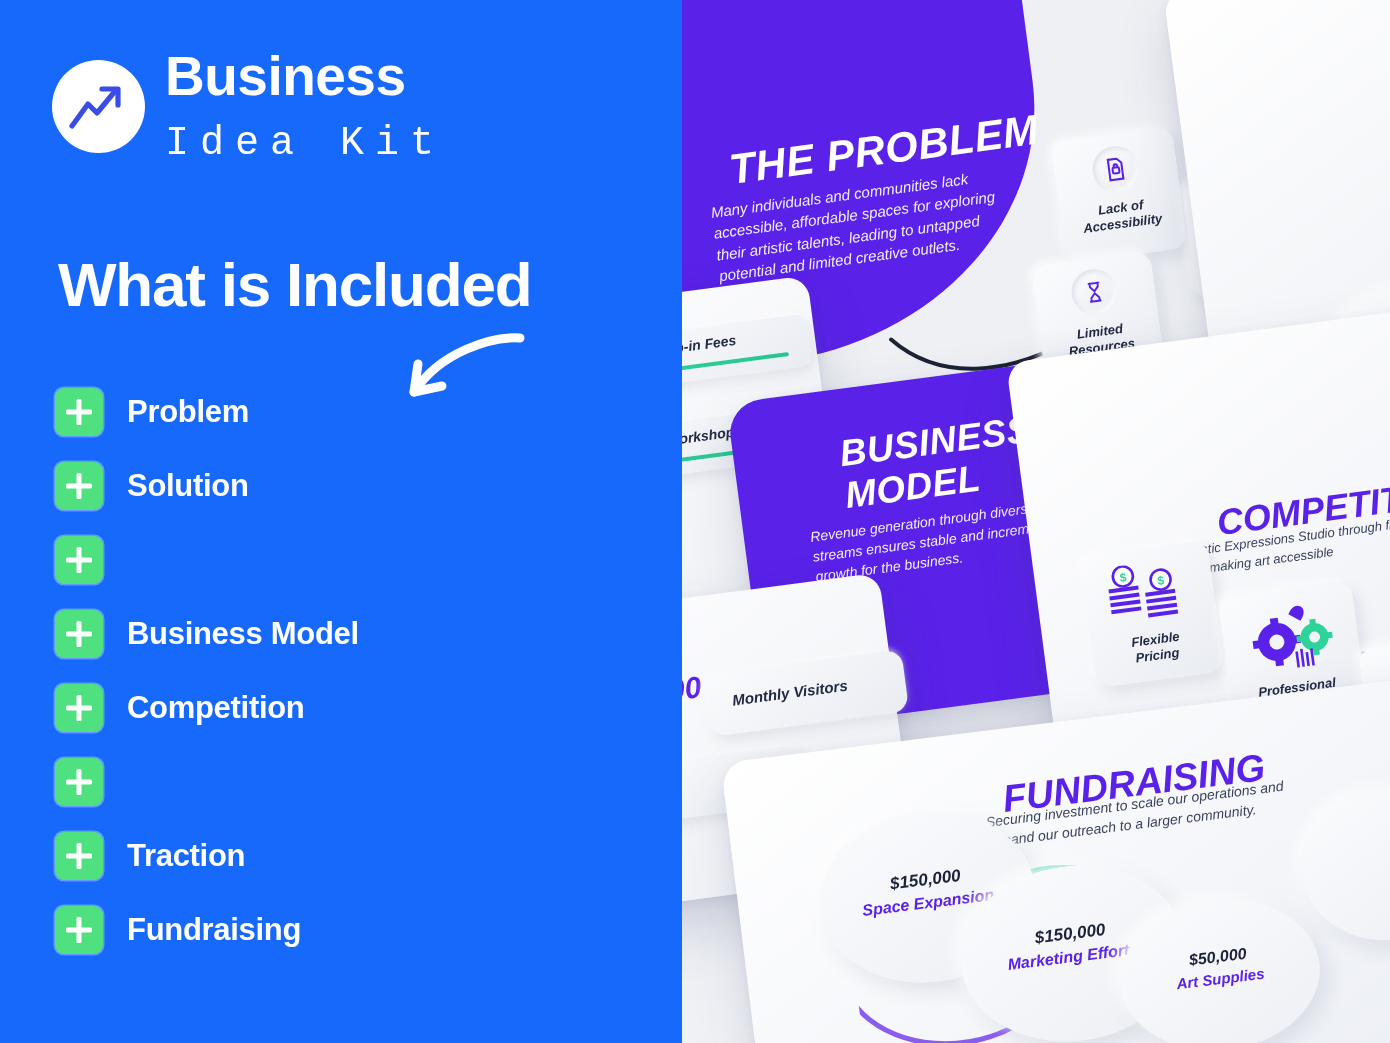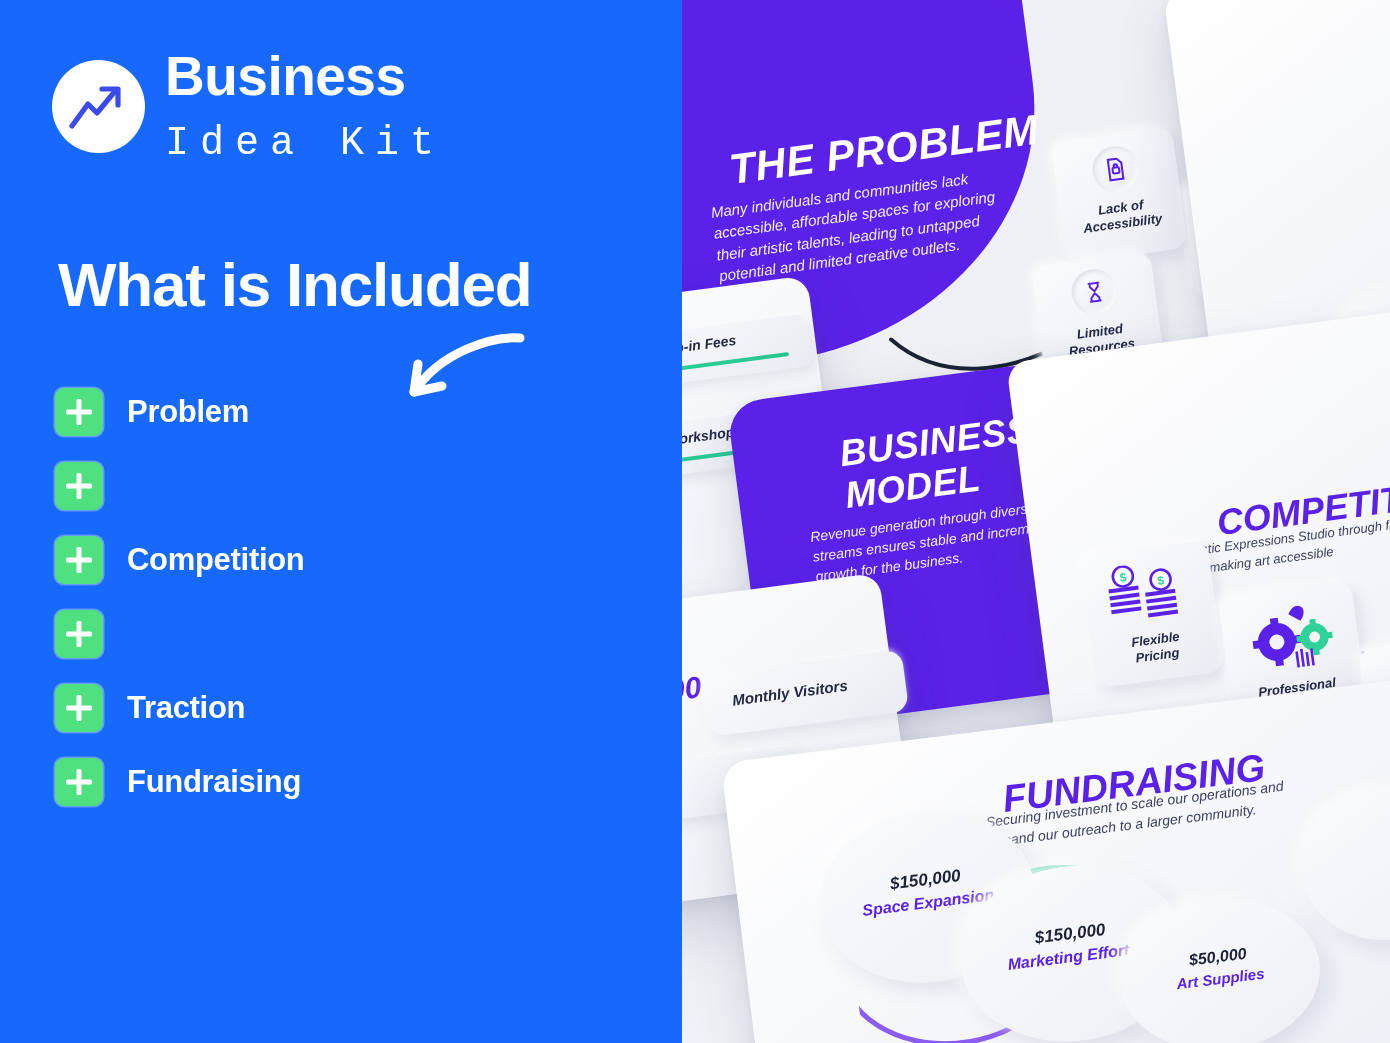--- a/index.html
+++ b/index.html
@@ -321,20 +321,28 @@
       <path d="M26 62 L30 34 M26 62 L54 56" stroke="#ffffff" stroke-width="9" fill="none" stroke-linecap="round" stroke-linejoin="round"></path>
     </svg>
 
     <div class="feature-list">
       <div class="feature-row">
         <span class="plus-badge"></span>
         <span class="feature-label">Problem</span>
       </div>
       <div class="feature-row">
         <span class="plus-badge"></span>
+        <span class="feature-label">Solution</span>
+      </div>
+      <div class="feature-row">
+        <span class="plus-badge"></span>
+      </div>
+      <div class="feature-row">
+        <span class="plus-badge"></span>
+        <span class="feature-label">Business Model</span>
       </div>
       <div class="feature-row">
         <span class="plus-badge"></span>
         <span class="feature-label">Competition</span>
       </div>
       <div class="feature-row">
         <span class="plus-badge"></span>
       </div>
       <div class="feature-row">
         <span class="plus-badge"></span>

